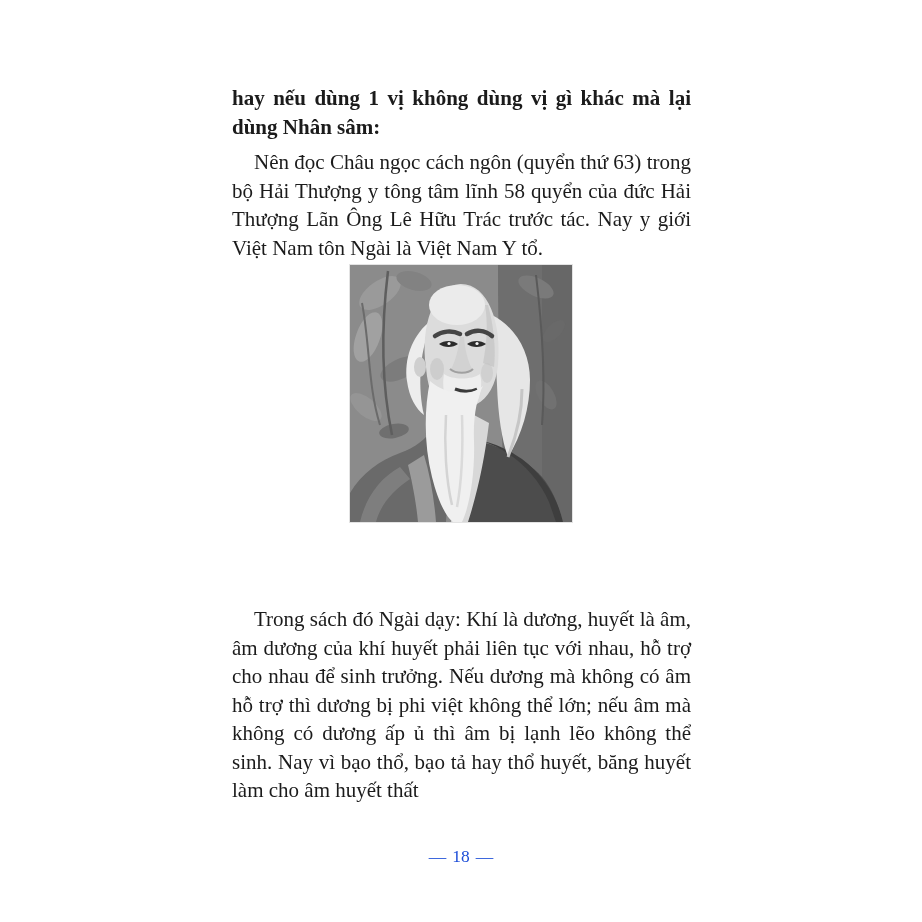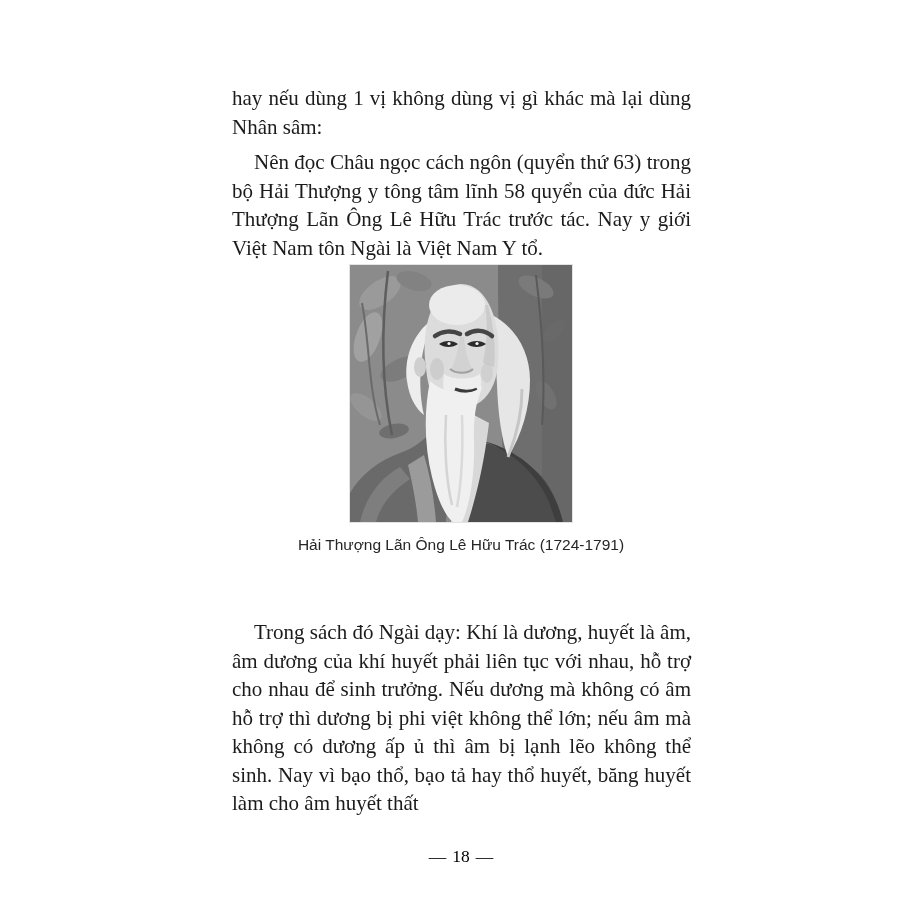--- a/index.html
+++ b/index.html
@@ -26,24 +26,24 @@
     left: 232px;
     width: 459px;
     margin: 0;
     font-size: 21px;
     line-height: 28.5px;
     text-align: justify;
     color: #1b1b1b;
   }
   .body-text.indent { text-indent: 22px; }
   .it { }
-  .p1 { top: 84px; }
+  .p1 { top: 84px; font-weight: bold; }
   .p2 { top: 148px; }
   .p3 { top: 571px; }
-  .p4 { top: 618px; }
+  .p4 { top: 605px; }
   .figure-wrap {
     position: absolute;
     left: 0;
     top: 264px;
     width: 922px;
     text-align: center;
     margin: 0;
   }
   .portrait-frame {
     display: inline-block;
@@ -62,21 +62,21 @@
     font-size: 15.5px;
     color: #262626;
   }
   .footer {
     position: absolute;
     left: 0;
     top: 846px;
     width: 922px;
     text-align: center;
     font-size: 17.5px;
-    color: #000000;
+    color: #1d4ed8;
   }
   .footer .dash { margin: 0 6px; }
 </style>
 </head>
 <body>
 
 <div class="page">
 
   <p class="body-text p1"><span>hay nếu dùng 1 vị không dùng vị gì khác mà lại dùng Nhân sâm:</span></p>
 
@@ -141,21 +141,20 @@
           <path d="M105 124 C112 127 121 127 127 124" stroke="#3a3a3a" stroke-width="3" fill="none"></path>
           <path d="M108 132 C114 135 122 135 126 132" stroke="#9a9a9a" stroke-width="2.5" fill="none"></path>
           <path d="M80 116 C74 145 74 180 82 212 C88 236 96 252 103 257 L112 257 C120 240 125 208 124 176 C123 152 127 132 133 121 C118 133 95 129 80 116 Z" fill="#f0f0f0"></path>
           <path d="M96 150 C94 180 96 215 102 240" stroke="#d4d4d4" stroke-width="2.5" fill="none"></path>
           <path d="M112 150 C113 180 112 215 107 242" stroke="#dadada" stroke-width="2.5" fill="none"></path>
         </g>
       </svg>
     </span>
   </figure>
 
-  <div class="figure-caption">Hải Thượng Lãn Ông Lê Hữu Trác (1724-1791)</div>
 
 
   <p class="body-text indent p4"><span>Trong sách đó Ngài dạy: Khí là dương, huyết là âm, âm dương của khí huyết phải liên tục với nhau, hỗ trợ cho nhau để sinh trưởng. Nếu dương mà không có âm hỗ trợ thì dương bị phi việt không thể lớn; nếu âm mà không có dương ấp ủ thì âm bị lạnh lẽo không thể sinh. Nay vì bạo thổ, bạo tả hay thổ huyết, băng huyết làm cho âm huyết thất</span></p>
 
   <div class="footer">
     <span class="dash">—</span><span>18</span><span class="dash">—</span>
   </div>
 
 </div>
 

